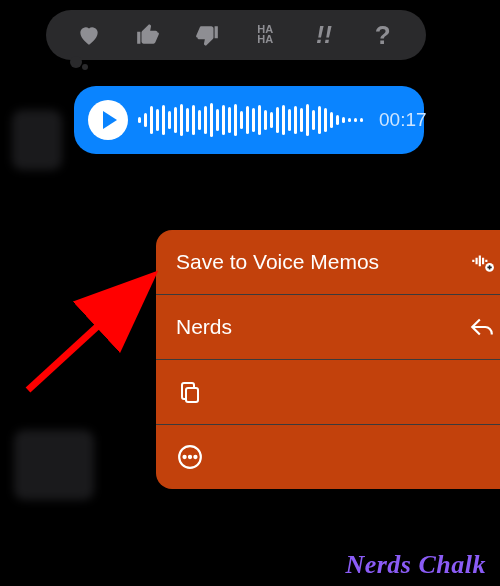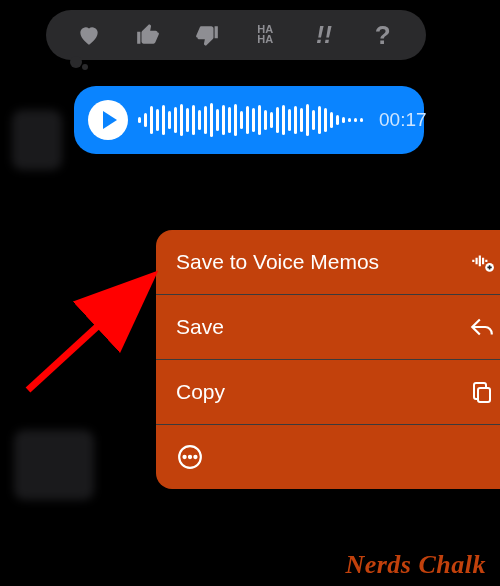--- a/index.html
+++ b/index.html
@@ -156,21 +156,21 @@
       pointer-events: none;
     }
     .watermark {
       position: absolute;
       bottom: 6px;
       right: 14px;
       font-family: Georgia, serif;
       font-size: 26px;
       font-weight: bold;
       font-style: italic;
-      color: #c2410c;
+      color: #8b5cf6;
       letter-spacing: 0.5px;
     }
     .blur-bg {
       position: absolute;
       width: 50px;
       height: 60px;
       background: #1a1a1c;
       border-radius: 10px;
       filter: blur(4px);
     }
@@ -266,29 +266,28 @@
     <span class="menu-label">Save to Voice Memos</span>
     <span class="menu-icon">
       <svg width="26" height="26" viewBox="0 0 24 24" fill="none" stroke="#fff" stroke-width="2">
           <path d="M4 12v-2M7 14V8M10 16V6M13 14V8M16 12v-2"></path>
           <circle cx="19" cy="17" r="4" fill="#fff" stroke="none"></circle>
           <path d="M19 15v4M17 17h4" stroke="#252527" stroke-width="1.5"></path>
         </svg>
     </span>
   </div>
   <div class="menu-item">
-    <span class="menu-label">Save</span>
+    <span class="menu-label">Nerds</span>
     <span class="menu-icon">
       <svg width="26" height="26" viewBox="0 0 24 24" fill="none" stroke="#fff" stroke-width="2">
           <path d="M10 5L3 12l7 7M3 12h12a6 6 0 0 1 6 6v1"></path>
         </svg>
     </span>
   </div>
   <div class="menu-item">
-    <span class="menu-label">Copy</span>
     <span class="menu-icon">
       <svg width="24" height="24" viewBox="0 0 24 24" fill="none" stroke="#fff" stroke-width="2">
           <rect x="8" y="8" width="12" height="14" rx="2"></rect>
           <path d="M16 8V5a2 2 0 0 0-2-2H6a2 2 0 0 0-2 2v12a2 2 0 0 0 2 2h2"></path>
         </svg>
     </span>
   </div>
   <div class="menu-item">
     <span class="menu-icon">
       <svg width="26" height="26" viewBox="0 0 24 24" fill="none" stroke="#fff" stroke-width="2">

